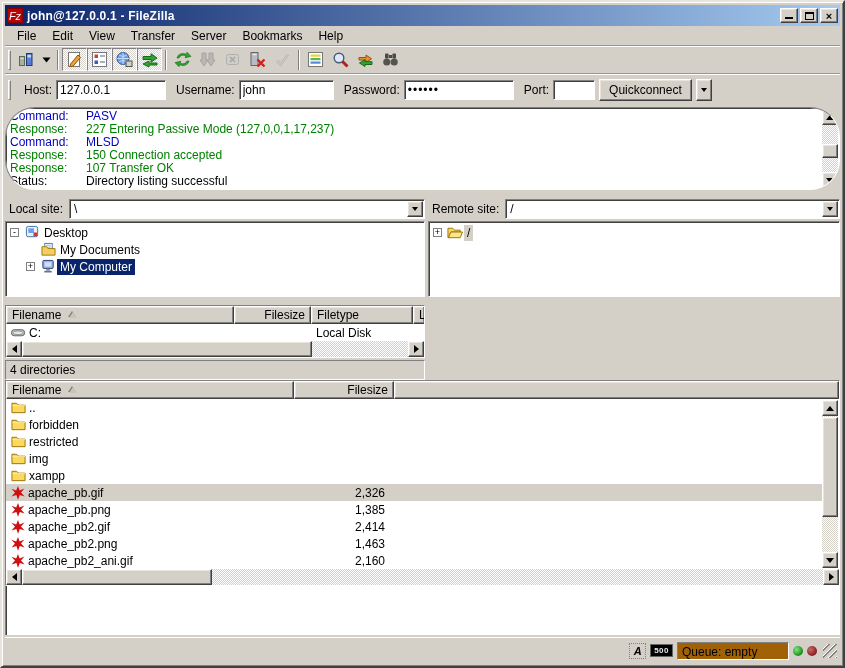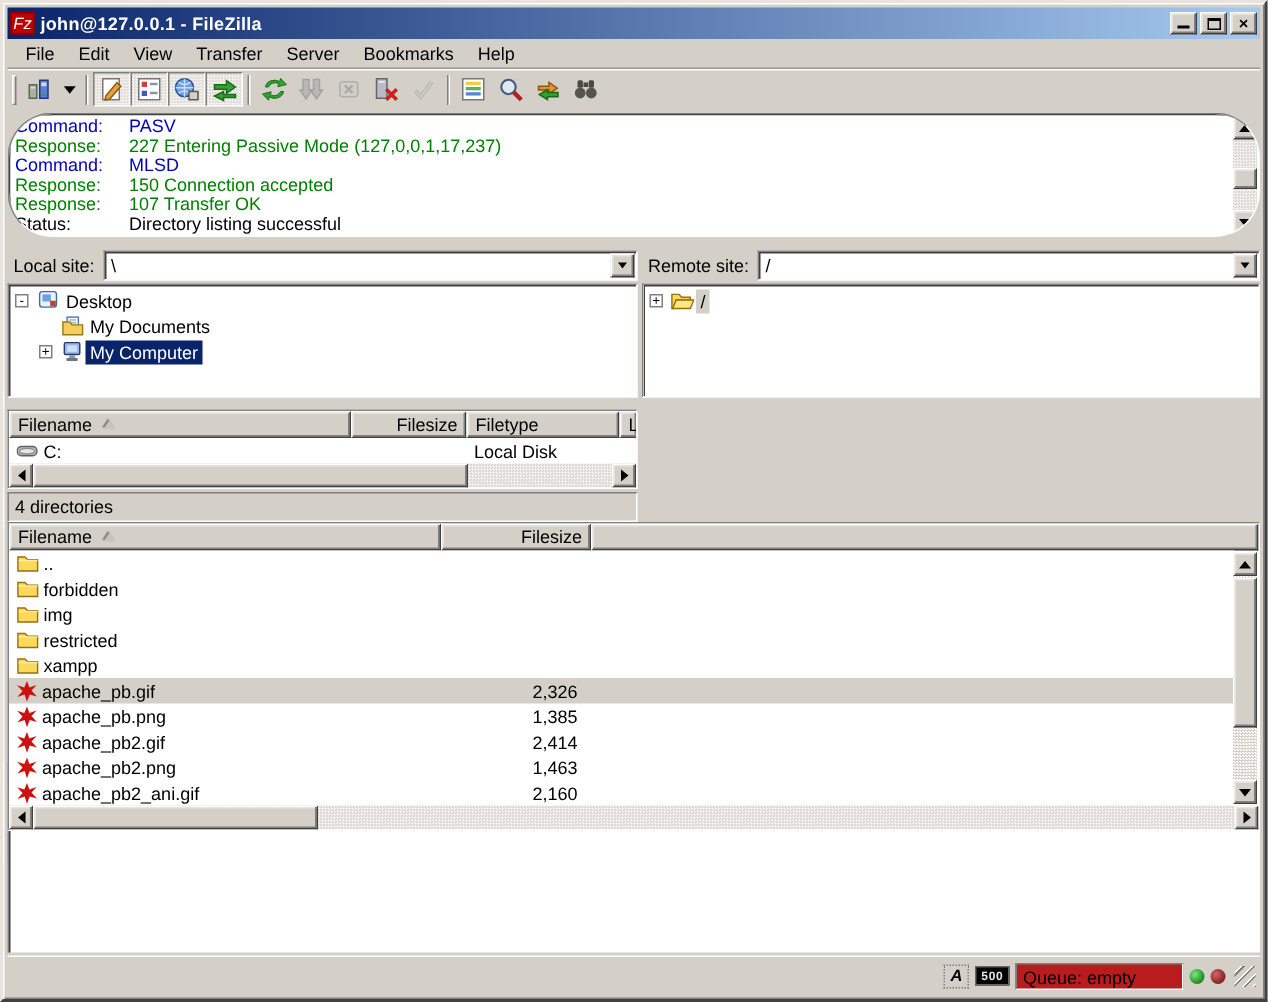--- a/index.html
+++ b/index.html
@@ -104,21 +104,21 @@
   .tabs { height:24px; display:flex; align-items:flex-end; padding-left:3px; flex:0 0 auto; position:relative; }
   .tabs::after { content:""; position:absolute; left:0; right:0; bottom:0; height:2px; border-top:1px solid #fff; }
   .tab { padding:3px 12px 4px; border:1px solid; border-color:#fff #404040 transparent #fff; box-shadow: inset -1px 0 0 #808080; background:#ccc8c0; margin-right:1px; border-radius:3px 3px 0 0; position:relative; }
   .tab.active { background:#d4d0c8; font-weight:bold; padding-bottom:6px; z-index:2; }
 
   
   .statusbar { height:26px; flex:0 0 auto; display:flex; align-items:center; gap:4px; padding:0 3px; border-top:1px solid #fff; box-shadow: 0 -2px 0 #d4d0c8; }
   .sb-spacer { flex:1; }
   .ind-ascii { width:17px; height:16px; border:1px dotted #808080; display:grid; place-items:center; font-style:italic; font-weight:bold; font-size:11px; background:#d4d0c8; }
   .ind-speed { height:13px; background:#000; color:#e8e8e8; font-size:8px; font-weight:bold; padding:1px 3px; letter-spacing:.5px; border:1px solid #666; }
-  .queue-panel { width:112px; height:18px; padding:2px 4px; background:#b91c1c; white-space:nowrap; overflow:hidden; }
+  .queue-panel { width:112px; height:18px; padding:2px 4px; background:#a16207; white-space:nowrap; overflow:hidden; }
   .led { width:10px; height:10px; border-radius:50%; }
   .led.green { background:radial-gradient(circle at 35% 35%, #7be87b, #1f8a1f 70%, #0c4d0c); }
   .led.red { background:radial-gradient(circle at 35% 35%, #c96a6a, #8a1f1f 70%, #4d0c0c); }
   .resize-grip { width:14px; height:14px; margin-left:2px;
     background: repeating-linear-gradient(135deg, transparent 0 3px, #fff 3px 4px, #808080 4px 5px); }
 </style>
 </head>
 <body>
 
 <div class="window">
@@ -250,20 +250,35 @@
         <svg width="17" height="17" viewBox="0 0 17 17">
           <rect x="3" y="2.5" width="3.6" height="5" rx="1" fill="#4a4a44"></rect>
           <rect x="10.4" y="2.5" width="3.6" height="5" rx="1" fill="#4a4a44"></rect>
           <circle cx="4.8" cy="11" r="3.6" fill="#55554e"></circle>
           <circle cx="12.2" cy="11" r="3.6" fill="#55554e"></circle>
           <rect x="7" y="4" width="3" height="3" fill="#4a4a44"></rect>
         </svg>
       </button>
     </div>
 
+  <div class="quickbar">
+    <span class="grip"></span>
+    <span class="qlabel">Host:</span>
+    <input class="qinput w-host" value="127.0.0.1" style="">
+    <span class="qlabel">Username:</span>
+    <input class="qinput w-user" value="john" style="">
+    <span class="qlabel">Password:</span>
+    <input class="qinput w-pass" value="••••••" style="">
+    <span class="qlabel">Port:</span>
+    <input class="qinput w-port" value="" style="">
+    <button class="qc-btn raised">Quickconnect</button>
+    <span class="qc-dd raised">
+        <span class="tri-down"></span>
+      </span>
+  </div>
 
   <div class="log sunken-flat" style="background:#fff; box-shadow:inset 1px 1px 0 #404040;">
     <div class="log-inner" id="log-lines" style="box-shadow:none;">
         <div class="log-line">
           <span class="log-type" style="color: rgb(0, 0, 191);">Command:</span>
           <span class="log-msg" style="color: rgb(0, 0, 191);">PASV</span>
         </div>
         <div class="log-line">
           <span class="log-type" style="color: rgb(0, 128, 0);">Response:</span>
           <span class="log-msg" style="color: rgb(0, 128, 0);">227 Entering Passive Mode (127,0,0,1,17,237)</span>
@@ -462,35 +477,35 @@
               </span>
             </div>
             <div class="lv-row">
               <span class="cell" style="width: 288px;">
                 <span style="display: inline-flex;">
                   <svg width="15" height="13" viewBox="0 0 16 13">
                     <path d="M1 2 h5 l2 2 h7 v8 H1 z" fill="#fbd95d" stroke="#96700a"></path>
                     <path d="M1.5 4.5 h13.5" stroke="#fdeca0"></path>
                   </svg>
                 </span>
-                <span>img</span>
+                <span>restricted</span>
               </span>
               <span class="cell num" style="width: 96px;">
                 <span></span>
               </span>
             </div>
             <div class="lv-row">
               <span class="cell" style="width: 288px;">
                 <span style="display: inline-flex;">
                   <svg width="15" height="13" viewBox="0 0 16 13">
                     <path d="M1 2 h5 l2 2 h7 v8 H1 z" fill="#fbd95d" stroke="#96700a"></path>
                     <path d="M1.5 4.5 h13.5" stroke="#fdeca0"></path>
                   </svg>
                 </span>
-                <span>restricted</span>
+                <span>img</span>
               </span>
               <span class="cell num" style="width: 96px;">
                 <span></span>
               </span>
             </div>
             <div class="lv-row">
               <span class="cell" style="width: 288px;">
                 <span style="display: inline-flex;">
                   <svg width="15" height="13" viewBox="0 0 16 13">
                     <path d="M1 2 h5 l2 2 h7 v8 H1 z" fill="#fbd95d" stroke="#96700a"></path>

